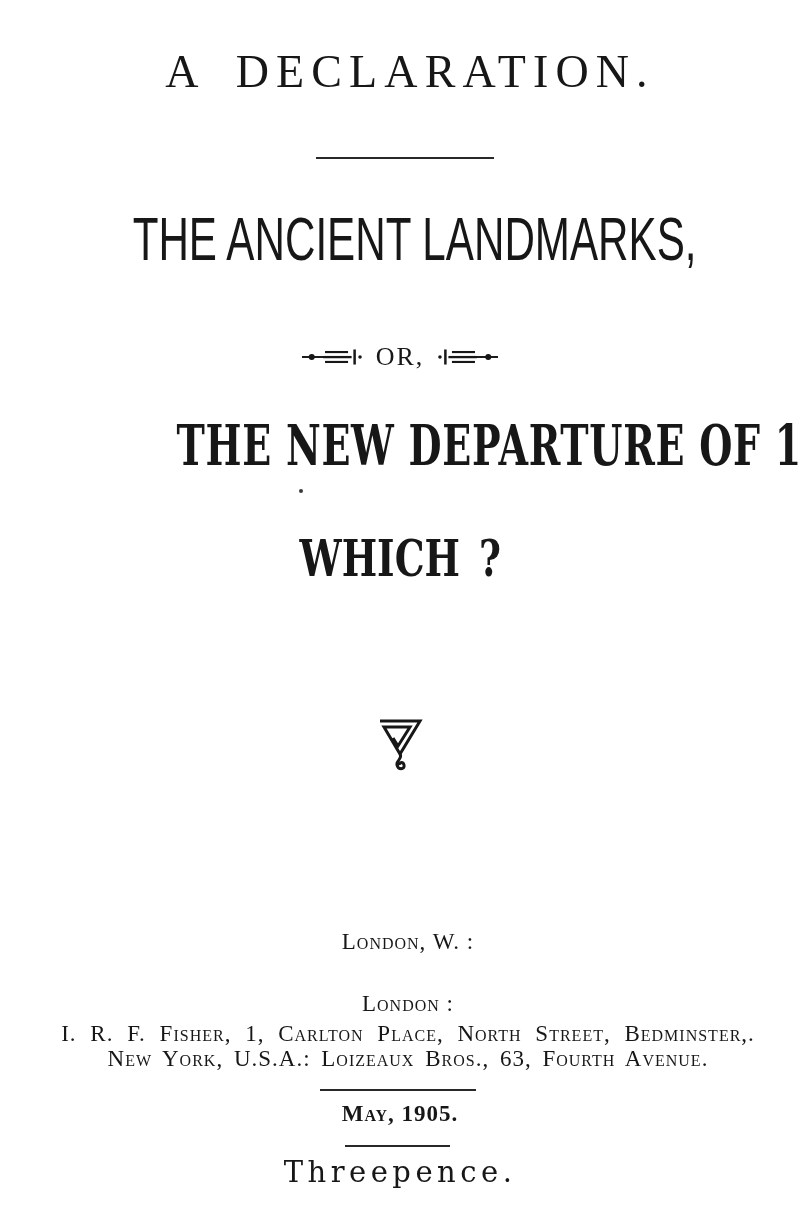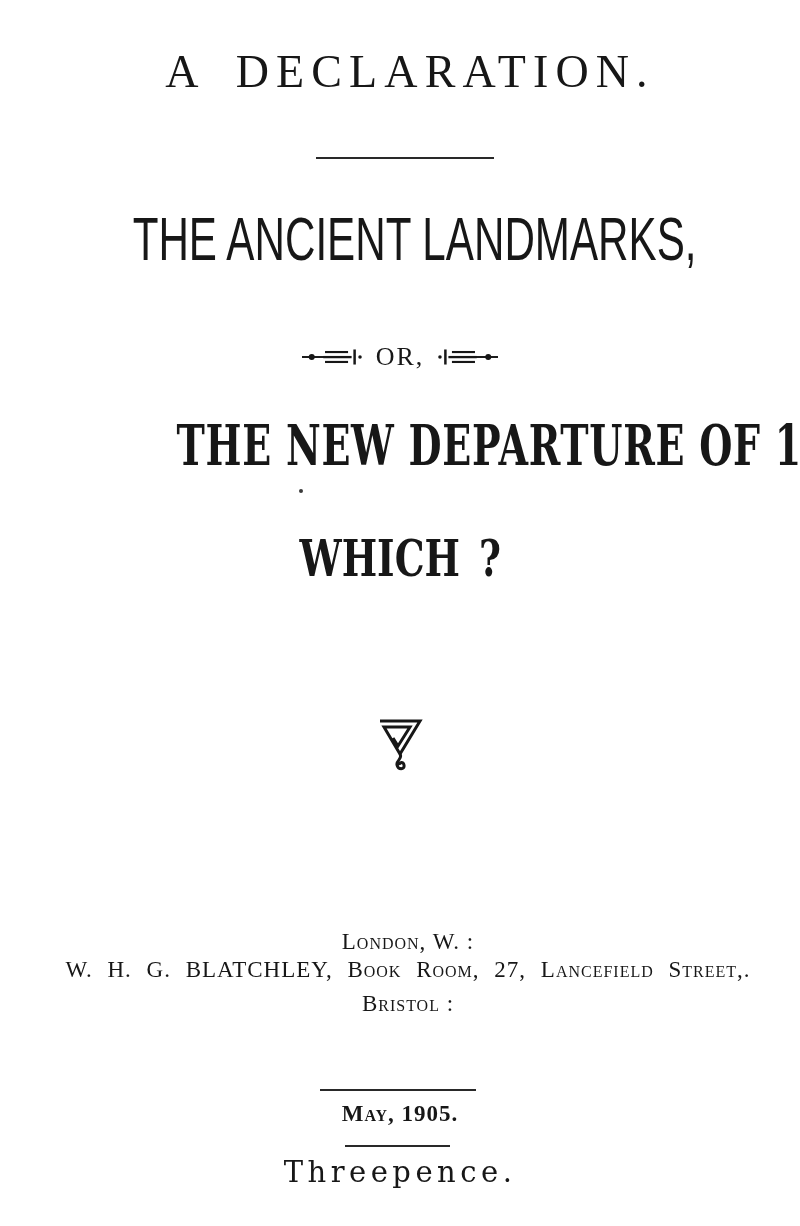--- a/index.html
+++ b/index.html
@@ -177,25 +177,26 @@
 
   <div class="emblem-wrap">
     <svg class="emblem" viewBox="0 0 48 58" stroke-width="3" stroke-linecap="butt" stroke-linejoin="miter" aria-hidden="true">
       <path d="M4 5 L44 5 L24 38 L8 11 L34 11 L22 30 L17 22"></path>
       <path d="M24 38 C27 43 20 44 21 49 C22 54 29 54 28 49 C27.2 45.5 23 46 24 49"></path>
     </svg>
   </div>
 
   <div class="centered imp imp-1">London, W. :</div>
 
-  <div class="centered imp imp-2">W. H. G. BLATCHLEY, Book Room, 27, Lancefield Street,.</div>
-
-  <div class="centered imp imp-3">Bristol :</div>
-
-
+
+  <div class="centered imp imp-3">London :</div>
+
+  <div class="centered imp imp-4">I. R. F. Fisher, 1, Carlton Place, North Street, Bedminster,.</div>
+
+  <div class="centered imp imp-5">New York, U.S.A.: Loizeaux Bros., 63, Fourth Avenue.</div>
 
   <div class="rule rule-2"></div>
 
   <div class="centered date-line">May, 1905.</div>
 
   <div class="rule rule-3"></div>
 
   <div class="centered price-line">Threepence.</div>
 
 </div>

